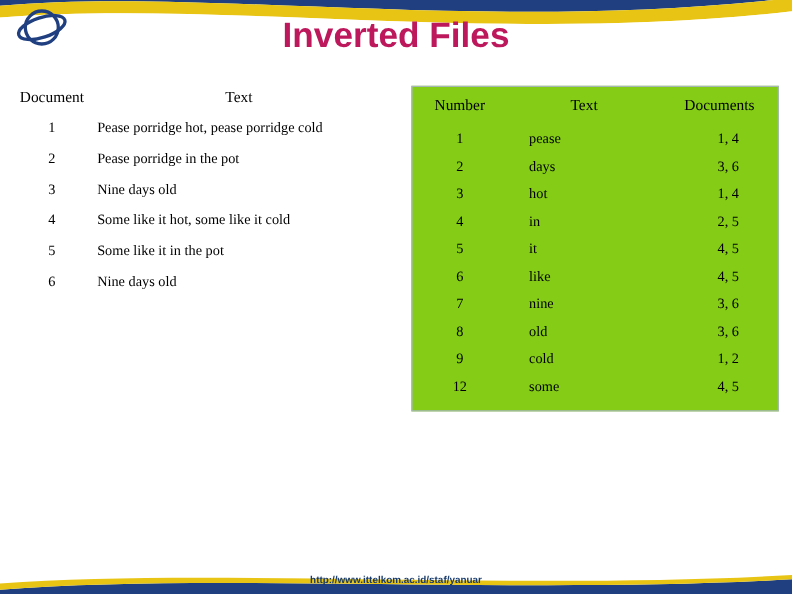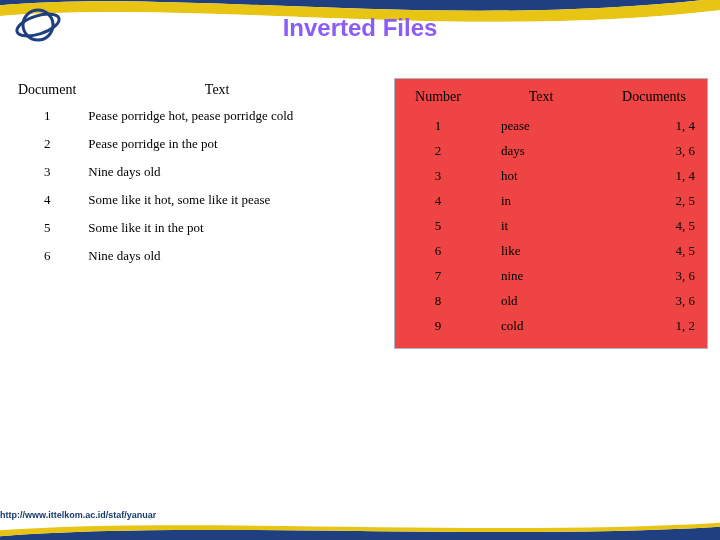--- a/index.html
+++ b/index.html
@@ -28,23 +28,23 @@
     position: absolute;
     top: 6px; left: 14px;
     width: 52px; height: 38px;
   }
   .logo svg { width: 100%; height: 100%; }
   .title {
     position: absolute;
     top: 14px; left: 0; width: 100%;
     text-align: center;
     font-family: Arial, sans-serif;
-    font-size: 24px;
+    font-size: 32px;
     font-weight: bold;
-    color: #8b5cf6;
+    color: #be185d;
   }
   .content {
     position: absolute;
     top: 78px;
     left: 12px;
     right: 12px;
     display: flex;
     gap: 22px;
   }
   .left-table {
@@ -64,24 +64,23 @@
   .left-table td {
     padding: 6px 6px;
     font-size: 13px;
   }
   .left-table td.doc-col {
     text-align: center;
     width: 70px;
   }
   .right-table {
     flex: 1;
-    background: #ef4444;
+    background: #84cc16;
     border: 1px solid #a8b5c4;
     padding: 6px 8px 10px 8px;
-    margin-left: 20px;
   }
   .right-table table {
     border-collapse: collapse;
     width: 100%;
     font-size: 13px;
   }
   .right-table th {
     font-weight: normal;
     text-align: center;
     padding: 4px 4px 8px 4px;
@@ -93,29 +92,29 @@
   }
   .right-table td.num-col {
     text-align: center;
     width: 70px;
   }
   .right-table td.text-col {
     text-align: left;
     padding-left: 28px;
   }
   .right-table td.docs-col {
-    text-align: right;
+    text-align: center;
     width: 90px;
     padding-left: 20px;
   }
   .footer {
     position: absolute;
-    bottom: 20px;
+    bottom: 8px;
     left: 0; width: 100%;
-    text-align: left;
+    text-align: center;
     font-family: Arial, sans-serif;
     font-size: 9px;
     font-weight: bold;
     color: #173a6b;
   }
   .footer-swoosh {
     position: absolute;
     bottom: -6px; left: -20px;
     width: 780px; height: 36px;
     pointer-events: none;
@@ -160,21 +159,21 @@
           <tr>
             <td class="doc-col">2</td>
             <td>Pease porridge in the pot</td>
           </tr>
           <tr>
             <td class="doc-col">3</td>
             <td>Nine days old</td>
           </tr>
           <tr>
             <td class="doc-col">4</td>
-            <td>Some like it hot, some like it pease</td>
+            <td>Some like it hot, some like it cold</td>
           </tr>
           <tr>
             <td class="doc-col">5</td>
             <td>Some like it in the pot</td>
           </tr>
           <tr>
             <td class="doc-col">6</td>
             <td>Nine days old</td>
           </tr>
         </tbody>
@@ -229,20 +228,25 @@
           <tr>
             <td class="num-col">8</td>
             <td class="text-col">old</td>
             <td class="docs-col">3, 6</td>
           </tr>
           <tr>
             <td class="num-col">9</td>
             <td class="text-col">cold</td>
             <td class="docs-col">1, 2</td>
           </tr>
+          <tr>
+            <td class="num-col">12</td>
+            <td class="text-col">some</td>
+            <td class="docs-col">4, 5</td>
+          </tr>
         </tbody>
     </table>
   </div>
 
 </div>
 
 <div class="footer-swoosh">
   <svg viewBox="0 0 780 36" preserveAspectRatio="none">
     <path d="M0,28 C200,8 520,34 780,14 L780,36 L0,36 Z" fill="#1f3f80"></path>
     <path d="M0,22 C200,4 520,30 780,10 L780,14 C520,34 200,8 0,28 Z" fill="#e8c514"></path>

